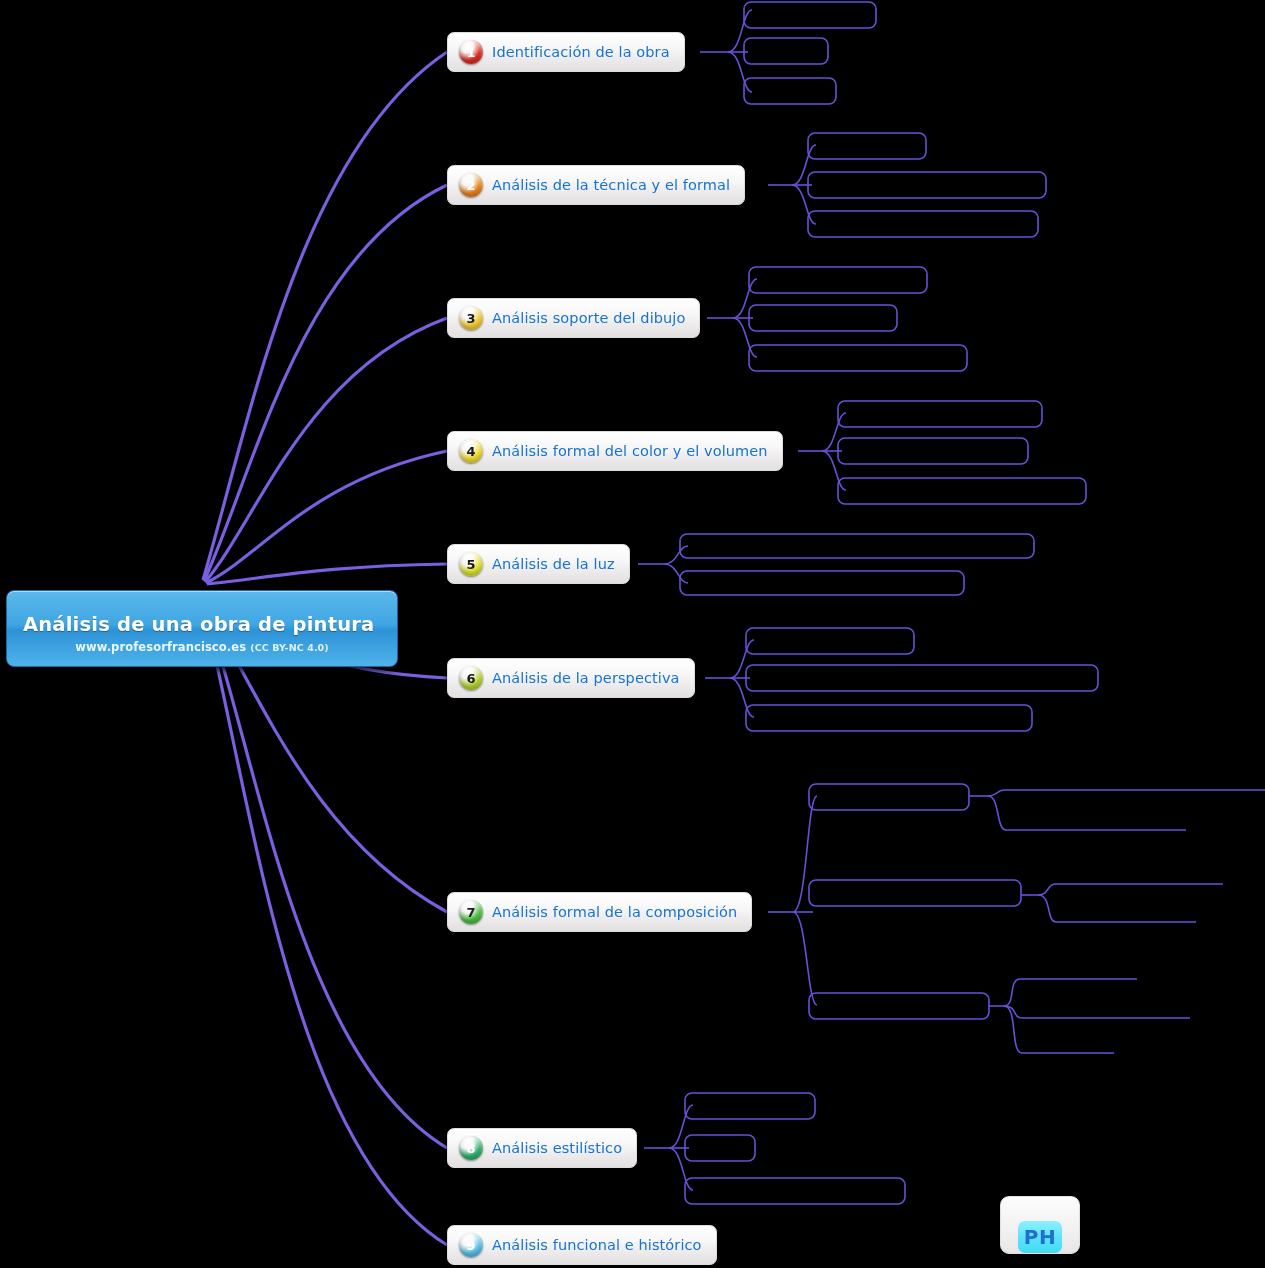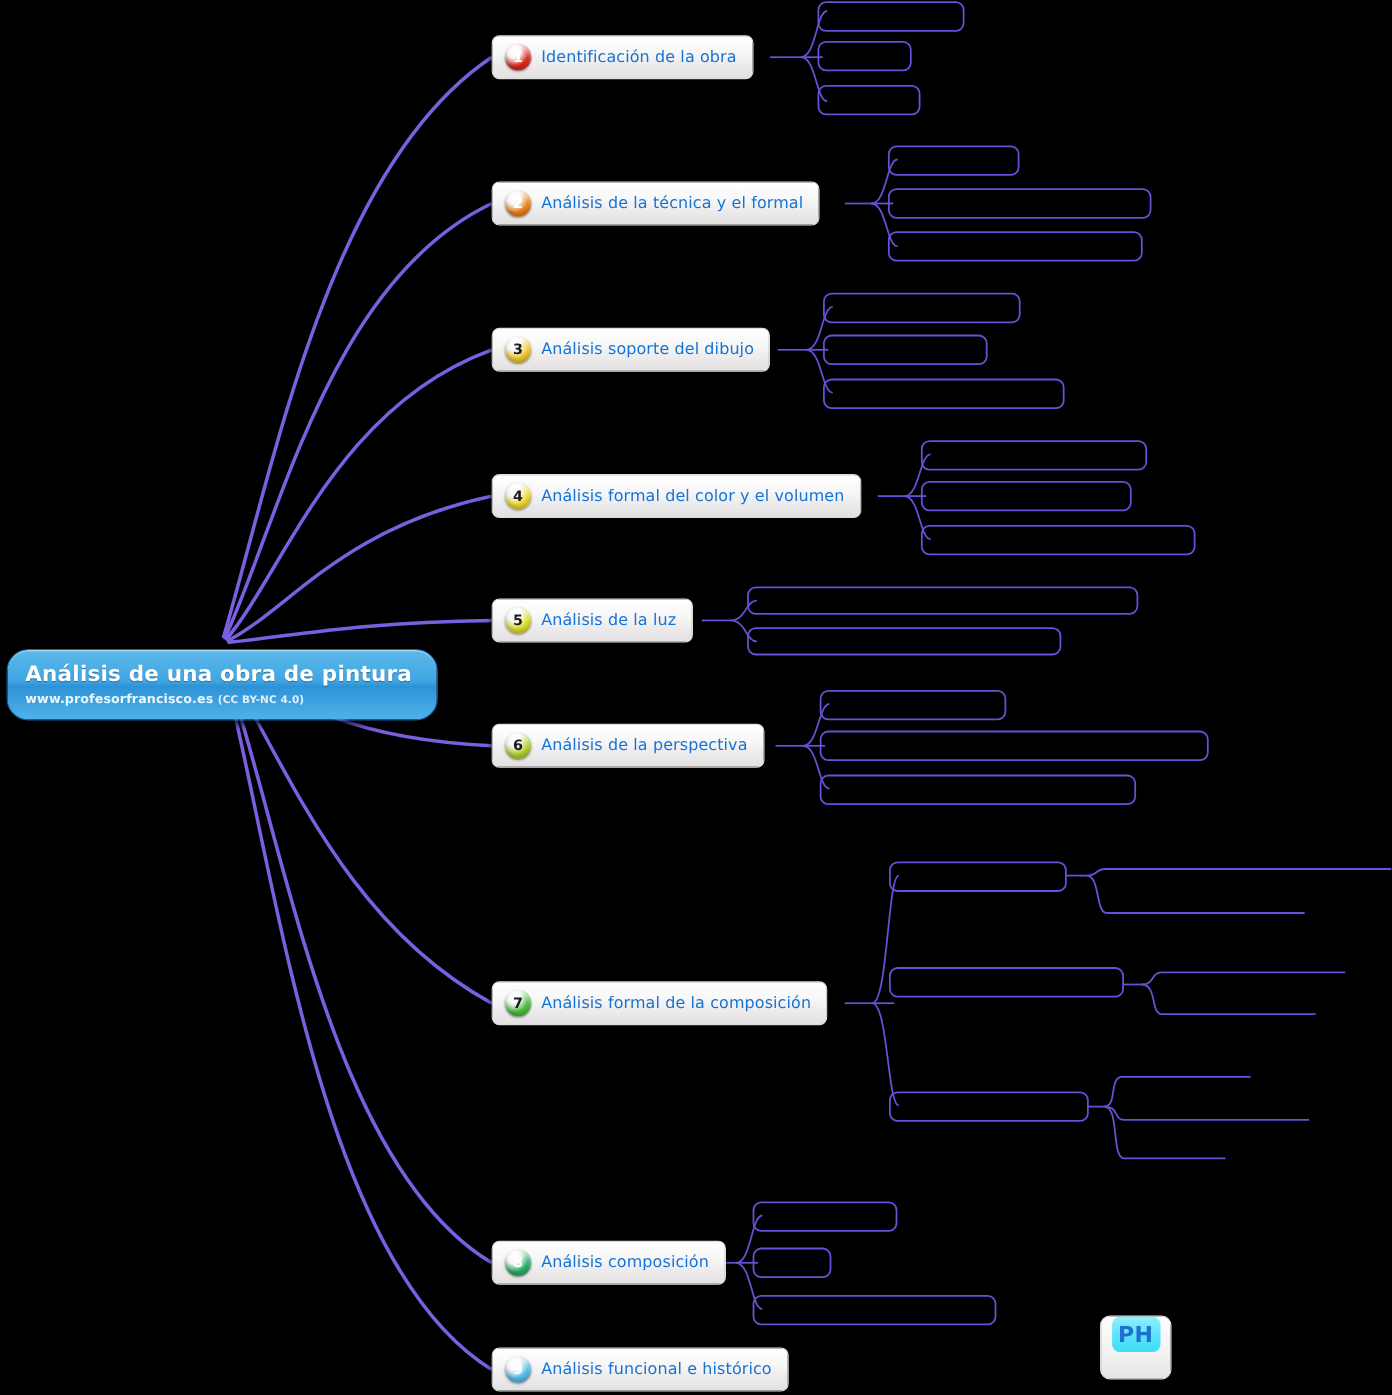--- a/index.html
+++ b/index.html
@@ -7,31 +7,31 @@
        font-family:"DejaVu Sans","Liberation Sans",sans-serif;}
 
   #canvas{position:absolute;left:0;top:0;width:1265px;height:1268px;}
 
   svg.links{position:absolute;left:0;top:0;width:1265px;height:1268px;pointer-events:none;}
 
   
   .root{
     position:absolute;
     box-sizing:border-box;
-    border-radius:20px;
+    border-radius:8px;
     border:1px solid #1a63a8;
     background:linear-gradient(180deg,#5cb8ea 0%,#3fa6e3 45%,#2d93d6 52%,#4fb2ea 100%);
     box-shadow:0 3px 7px rgba(0,0,0,.85), inset 0 1px 0 rgba(255,255,255,.55);
-    padding:10px 16px 12px 16px;
+    padding:22px 16px 12px 16px;
   }
   .root-title{
     color:#ffffff;font-size:19.5px;font-weight:bold;letter-spacing:.2px;
     text-shadow:0 1px 1px rgba(0,0,0,.35);line-height:1.25;
   }
-  .root-sub{margin-top:3px;color:#eaf6ff;font-size:11.5px;font-weight:bold;letter-spacing:.1px;}
+  .root-sub{margin-top:3px;color:#eaf6ff;font-size:11.5px;font-weight:bold;letter-spacing:.1px;text-align:center;}
   .root-sub .lic{font-size:9.5px;font-weight:bold;color:#dff0fd;}
 
   
   .branch{
     position:absolute;
     box-sizing:border-box;
     display:flex;align-items:center;
     height:40px;
     padding:0 14px 0 11px;
     border-radius:7px;
@@ -47,25 +47,25 @@
     box-shadow:inset 0 -3px 5px rgba(0,0,0,.28), inset 0 3px 4px rgba(255,255,255,.75), 0 1px 2px rgba(0,0,0,.45);
   }
   .branch .label{
     color:#1673d6;font-size:14.5px;font-weight:normal;white-space:nowrap;letter-spacing:.1px;
   }
 
   
   .phlogo{
     position:absolute;
     box-sizing:border-box;
-    width:65px;height:58px;border-radius:9px;
+    width:80px;height:58px;border-radius:9px;
     background:linear-gradient(180deg,#fdfdfd 0%,#f2f2f2 55%,#e6e6e6 100%);
     box-shadow:0 2px 5px rgba(0,0,0,.8), inset 0 1px 0 #fff;
     border:1px solid #e0e0e0;
-    display:flex;align-items:flex-start;justify-content:center;
+    display:flex;align-items:flex-end;justify-content:center;
   }
   .phlogo .chip{
     width:44px;height:32px;border-radius:7px;
     background:linear-gradient(180deg,#8ef0ff 0%,#5fe3fb 50%,#40dcf7 100%);
     display:flex;align-items:center;justify-content:center;
     color:#1f6fd0;font-size:20px;font-weight:bold;letter-spacing:.5px;line-height:1;
   }
 </style>
 </head>
 <body>
@@ -219,21 +219,21 @@
     <span class="label">Análisis de la perspectiva</span>
   </div>
 
   <div class="branch" style="left:447px;top:892px;">
     <span class="badge" style="background: radial-gradient(circle at 34% 28%, rgba(255, 255, 255, 0.85) 0%, rgba(255, 255, 255, 0.25) 26%, rgb(76, 194, 63) 58%, rgb(76, 194, 63) 100%); color: rgb(26, 26, 26);">7</span>
     <span class="label">Análisis formal de la composición</span>
   </div>
 
   <div class="branch" style="left:447px;top:1128px;">
     <span class="badge" style="background: radial-gradient(circle at 34% 28%, rgba(255, 255, 255, 0.85) 0%, rgba(255, 255, 255, 0.25) 26%, rgb(45, 179, 107) 58%, rgb(45, 179, 107) 100%); color: rgb(255, 255, 255);">8</span>
-    <span class="label">Análisis composición</span>
+    <span class="label">Análisis estilístico</span>
   </div>
 
   <div class="branch" style="left:447px;top:1225px;">
     <span class="badge" style="background: radial-gradient(circle at 34% 28%, rgba(255, 255, 255, 0.85) 0%, rgba(255, 255, 255, 0.25) 26%, rgb(86, 195, 236) 58%, rgb(86, 195, 236) 100%); color: rgb(255, 255, 255);">9</span>
     <span class="label">Análisis funcional e histórico</span>
   </div>
 
   <div class="phlogo" style="left:1000px;top:1196px;">
     <span class="chip">PH</span>
   </div>

